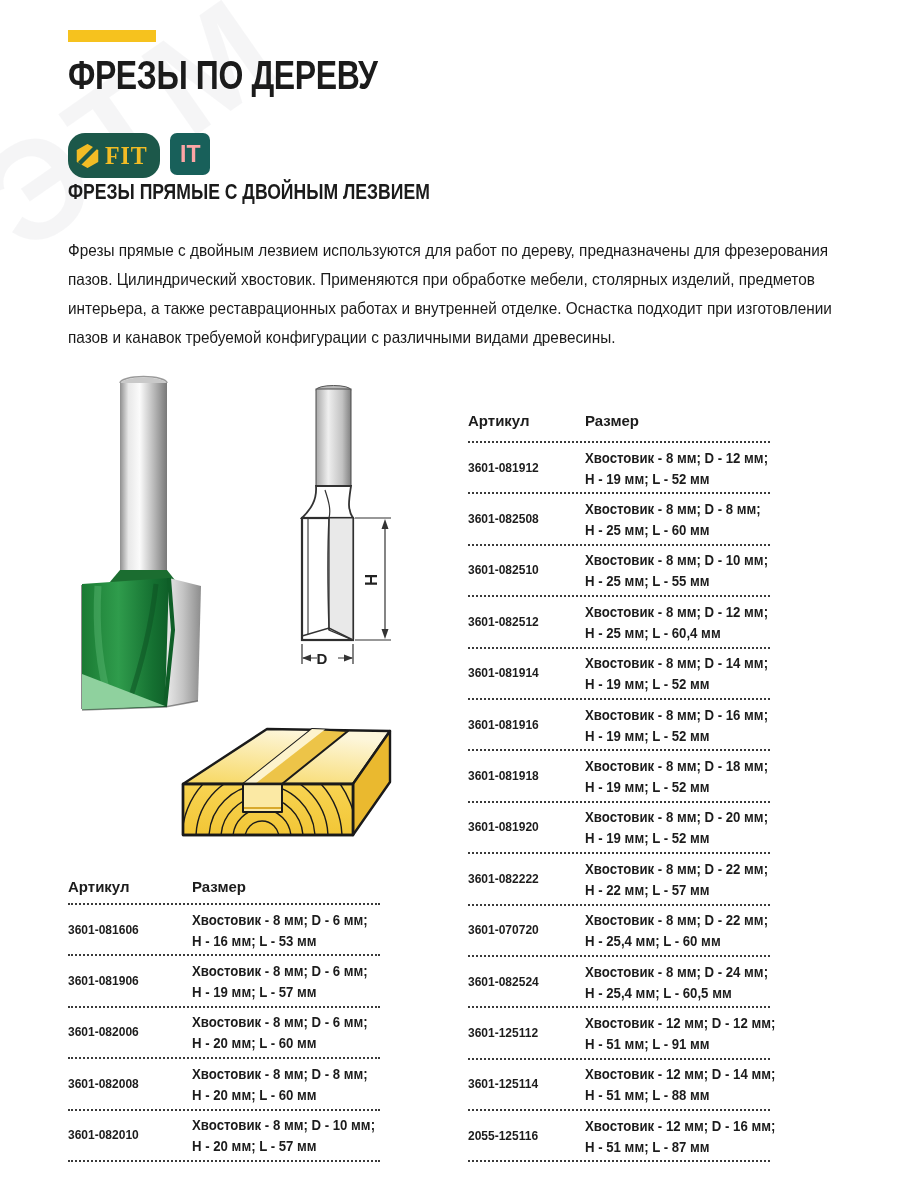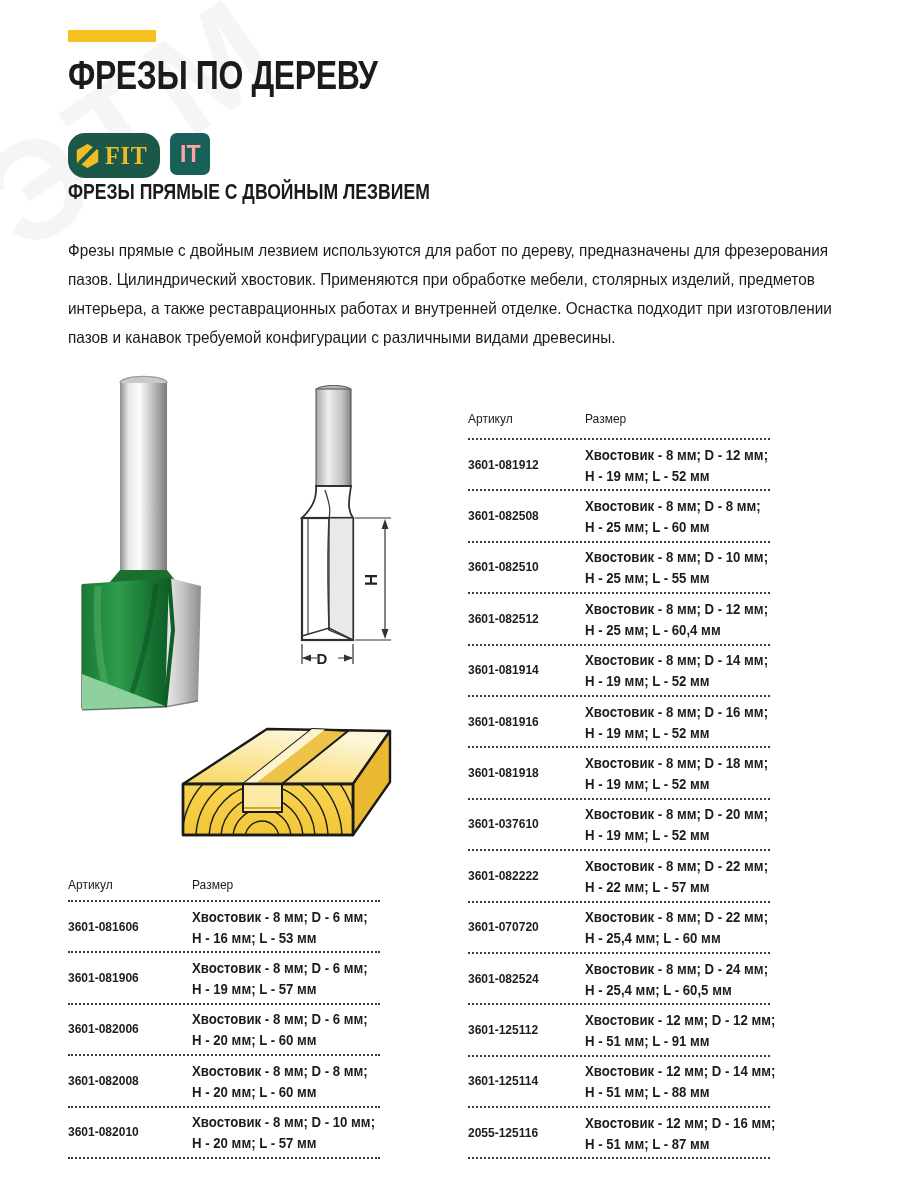--- a/index.html
+++ b/index.html
@@ -48,21 +48,21 @@
   }
 
   .bit-photo   { position:absolute; left:68px;  top:372px; width:165px; height:350px; }
   .bit-drawing { position:absolute; left:285px; top:378px; width:130px; height:290px; }
   .wood-illus  { position:absolute; left:168px; top:712px; width:230px; height:135px; }
 
   .tbl { position:absolute; font-size:17px; }
   .tbl-right { left:468px; top:412px; width:302px; }
   .tbl-left  { left:68px;  top:878px; width:312px; }
 
-  .t-head { display:flex; padding-bottom:12px; border-bottom:2px dotted #3a3a3a; font-weight:400; font-size:12px;justify-content:flex-end; }
+  .t-head { display:flex; padding-bottom:12px; border-bottom:2px dotted #3a3a3a; font-weight:700; font-size:15px;justify-content:flex-end; }
   .tbl-left  .t-head { padding-bottom:8px; }
   .tbl-left  .t-col-a { width:124px; flex:0 0 124px; }
   .tbl-right .t-col-a { width:117px; flex:0 0 117px; }
   .t-col-b { flex:1; }
 
   .t-row { display:flex; align-items:center; height:51.4px; border-bottom:2px dotted #3a3a3a; }
   .t-row .art { font-weight:700; font-size:12px; white-space:nowrap; }
   .size-lines { display:flex; flex-direction:column; justify-content:center; }
   .size-lines span {
     font-weight:700; font-size:15px; line-height:21px; white-space:nowrap;
@@ -257,21 +257,21 @@
 
         <div class="t-row">
           <span class="t-col-a art">3601-081918</span>
           <span class="t-col-b size-lines">
             <span>Хвостовик - 8 мм; D - 18 мм;</span>
             <span>H - 19 мм; L - 52 мм</span>
           </span>
         </div>
 
         <div class="t-row">
-          <span class="t-col-a art">3601-037610</span>
+          <span class="t-col-a art">3601-081920</span>
           <span class="t-col-b size-lines">
             <span>Хвостовик - 8 мм; D - 20 мм;</span>
             <span>H - 19 мм; L - 52 мм</span>
           </span>
         </div>
 
         <div class="t-row">
           <span class="t-col-a art">3601-082222</span>
           <span class="t-col-b size-lines">
             <span>Хвостовик - 8 мм; D - 22 мм;</span>

